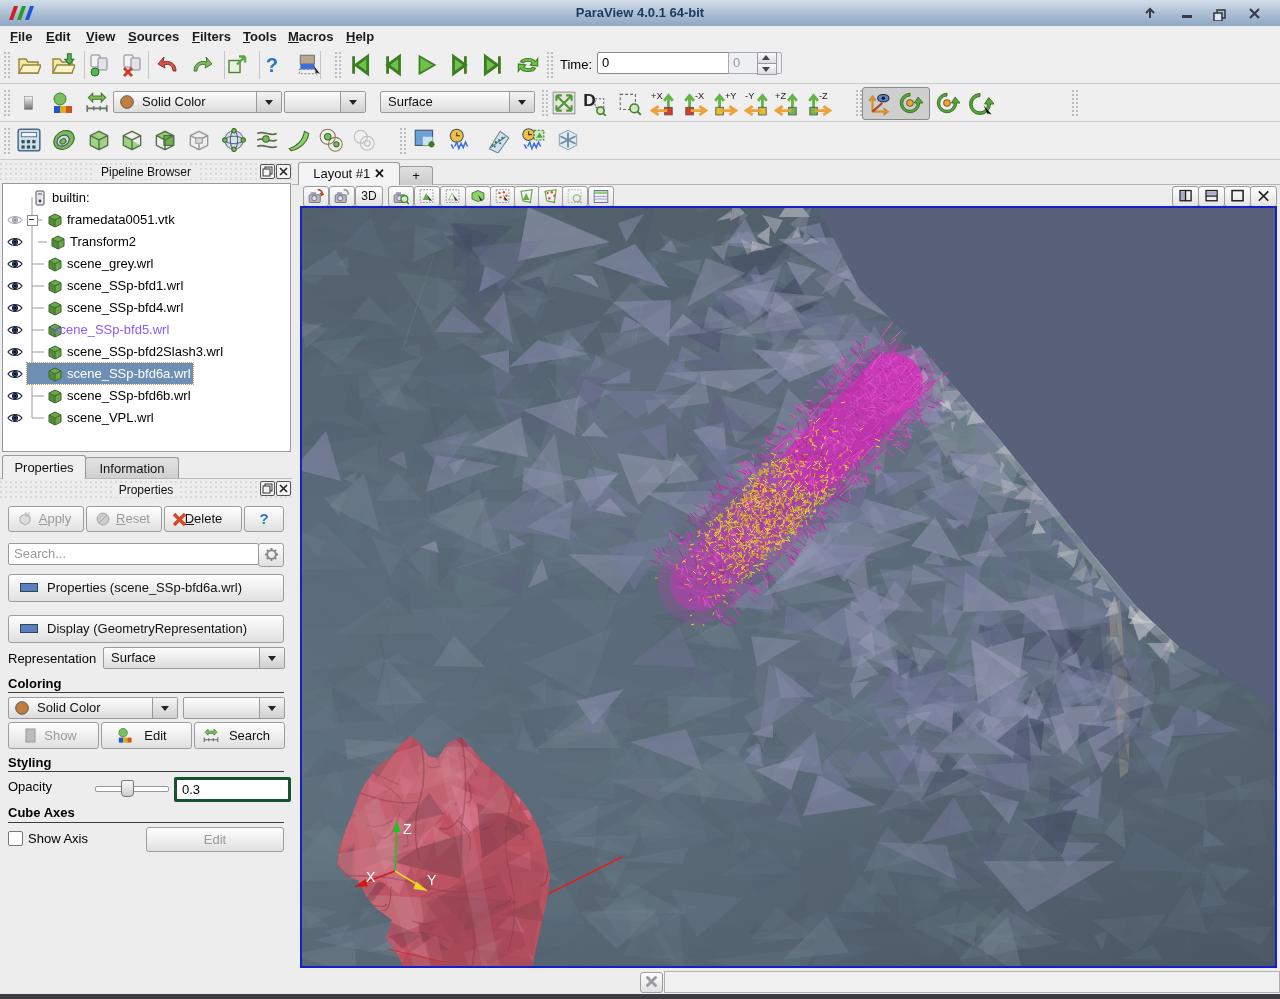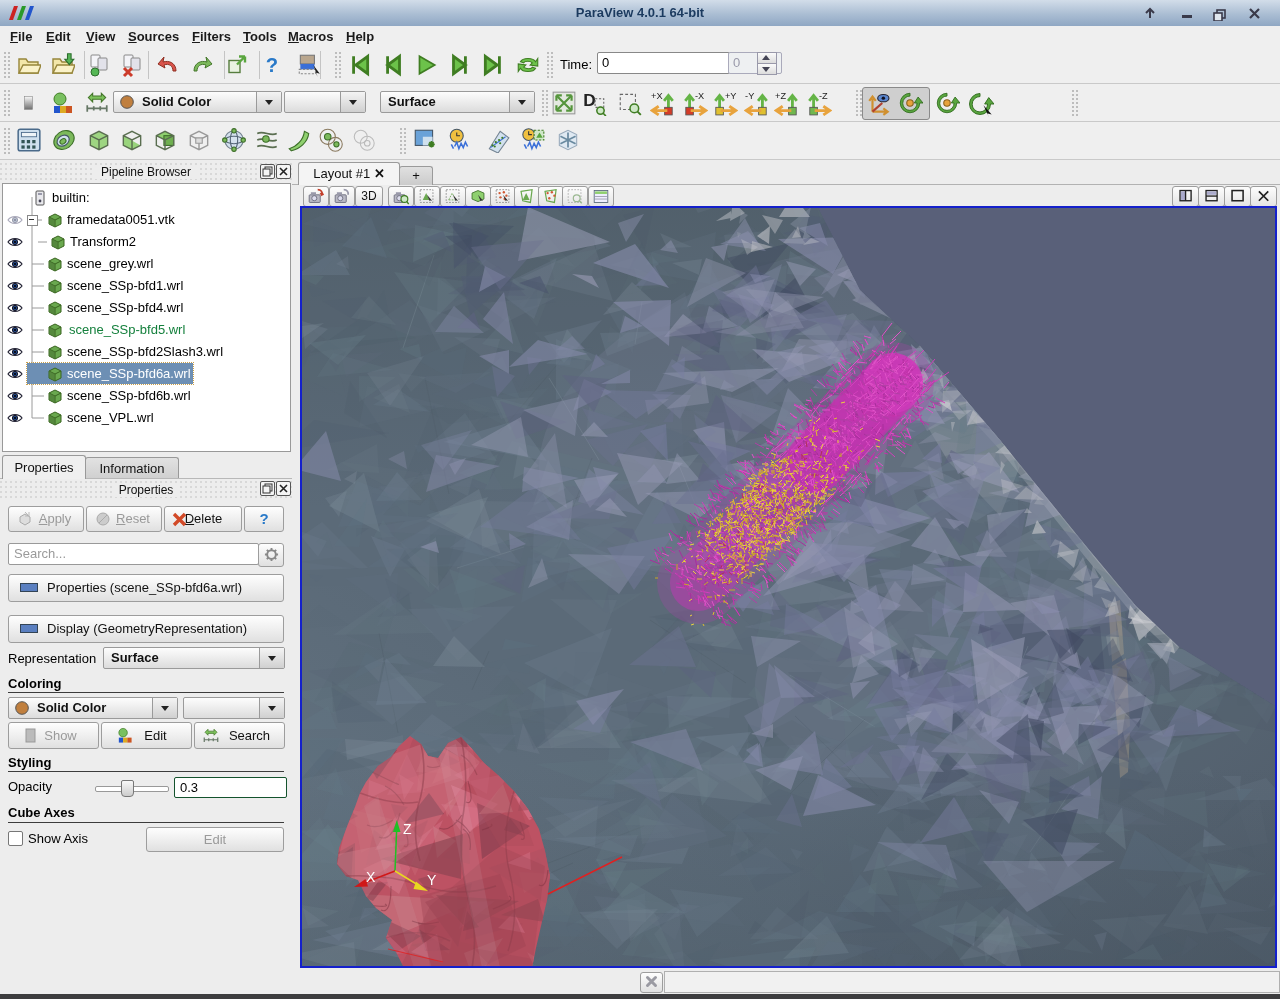--- a/index.html
+++ b/index.html
@@ -11,21 +11,21 @@
 #menubar u{text-decoration:underline;}
 .tbrow{left:0;background:#efefef;width:1280px;border-bottom:1px solid #c9c9c9;}
 #tb1{top:47px;height:36px;}
 #tb2{top:84px;height:37px;}
 #tb3{top:122px;height:37px;}
 .handle{position:absolute;width:7px;background-image:radial-gradient(circle at 2px 2px,#bdbdbd 1px,transparent 1.2px);
  background-size:4px 4px;}
 .vsep{position:absolute;width:1px;background:#c4c4c4;}
 .ic{position:absolute;}
 .combo{position:absolute;height:20px;background:linear-gradient(#fdfdfd,#dcdcdc);
- border:1px solid #9a9a9a;border-radius:2px;color:#111;font-weight:bold;}
+ border:1px solid #9a9a9a;border-radius:2px;color:#111;}
 .combo .cb-a{position:absolute;right:0;top:0;bottom:0;width:24px;border-left:1px solid #9a9a9a;
  background:linear-gradient(#f4f4f4,#d0d0d0);}
 .combo .cb-t{position:absolute;left:7px;top:0;line-height:20px;}
 .arrow-d{position:absolute;width:0;height:0;border-left:4px solid transparent;border-right:4px solid transparent;
  border-top:5px solid #222;left:8px;top:8px;}
 .btn{position:absolute;background:linear-gradient(#fefefe,#e0e0e0);border:1px solid #9d9d9d;border-radius:3px;
  color:#111;text-align:center;}
 .btn.dis{color:#9a9a9a;}
 .dock-title{position:absolute;height:18px;color:#111;font-size:12px;text-align:center;
  background-image:radial-gradient(circle at 1px 1px,#d8d8d8 1px,transparent 1.2px);background-size:5px 5px;}
@@ -462,21 +462,21 @@
       <circle cx="8" cy="6" r="2.6" fill="#234a8c" stroke="#112"></circle>
       <circle cx="8" cy="6" r="1.1" fill="#000"></circle>
     </svg>
     <svg class="cube" style="left:45px" viewBox="0 0 16 16">
       <path d="M2 5 L8 2 L14 5 L14 12 L8 15 L2 12 Z" fill="#6aa84f"></path>
       <path d="M2 5 L8 8 L14 5" fill="none" stroke="#39641f" stroke-width="1"></path>
       <path d="M8 8 L8 15" stroke="#39641f" stroke-width="1"></path>
       <path d="M2 5 L8 2 L14 5 L14 12 L8 15 L2 12 Z" fill="none" stroke="#39641f" stroke-width="1"></path>
       <path d="M2 5 L8 8 L8 15 L2 12 Z" fill="#4d7a36" opacity="0.7"></path>
     </svg>
-    <span class="lbl" style="left:67px;color:#15803d">scene_SSp-bfd5.wrl</span>
+    <span class="lbl" style="left:51px;color:#8b5cf6">scene_SSp-bfd5.wrl</span>
   </div>
 <div class="treerow" style="left:2px;top:341px">
     <svg class="eye" viewBox="0 0 16 12">
       <path d="M1 6 C4 1.5 12 1.5 15 6 C12 10.5 4 10.5 1 6 Z" fill="none" stroke="#223" stroke-width="1.2"></path>
       <circle cx="8" cy="6" r="2.6" fill="#234a8c" stroke="#112"></circle>
       <circle cx="8" cy="6" r="1.1" fill="#000"></circle>
     </svg>
     <svg class="cube" style="left:45px" viewBox="0 0 16 16">
       <path d="M2 5 L8 2 L14 5 L14 12 L8 15 L2 12 Z" fill="#6aa84f"></path>
       <path d="M2 5 L8 8 L14 5" fill="none" stroke="#39641f" stroke-width="1"></path>
@@ -601,21 +601,21 @@
       <path d="M4 7 L8 3 L8 5.5 L16 5.5 L16 3 L20 7 L16 11 L16 8.5 L8 8.5 L8 11 Z" fill="#7cc25c" stroke="#44762a"></path>
       <path d="M3 17 L21 17 M3 14 L3 20 M9 15 L9 19 M15 15 L15 19 M21 14 L21 20" stroke="#667766" stroke-width="1.6"></path>
     </svg><span style="margin-left:20px">Search</span></div>
 <div class="hdr" style="left:8px;top:755px">Styling</div>
 <div class="hline" style="left:8px;top:771px;width:276px"></div>
 <span class="abs" style="left:8px;top:779px;color:#000">Opacity</span>
 <div class="abs" style="left:95px;top:779px;width:72px;height:18px">
 <div style="position:absolute;left:0;top:7px;width:72px;height:4px;background:#fff;border:1px solid #999;border-radius:2px"></div>
 <div style="position:absolute;left:26px;top:1px;width:11px;height:15px;background:linear-gradient(#f8f8f8,#ccc);border:1px solid #777;border-radius:2px 2px 4px 4px"></div>
 </div>
-<div class="abs" style="left:174px;top:777px;width:106px;height:19px;background:#fff;border:1px solid #14532d;border-radius:2px;line-height:19px;padding-left:5px;color:#000">0.3</div>
+<div class="abs" style="left:174px;top:777px;width:106px;height:19px;background:#fff;border:3px solid #14532d;border-radius:2px;line-height:19px;padding-left:5px;color:#000">0.3</div>
 <div class="hdr" style="left:8px;top:805px">Cube Axes</div>
 <div class="hline" style="left:8px;top:822px;width:276px"></div>
 <div class="abs" style="left:8px;top:831px;width:13px;height:13px;background:#fff;border:1px solid #777;border-radius:2px"></div>
 <span class="abs" style="left:28px;top:831px;color:#000">Show Axis</span>
 <div class="btn dis" style="left:146px;top:827px;width:136px;height:23px;line-height:23px">Edit</div>
 <div class="abs" style="left:292px;top:160px;width:988px;height:834px;background:#ededed"></div>
 <div class="abs" style="left:292px;top:184px;width:988px;height:1px;background:#b2b2b2"></div>
 <div class="tab" style="left:298px;top:162px;width:100px;height:22px;line-height:22px;background:#f4f4f4;z-index:2">Layout #1 <span style="font-weight:bold">✕</span></div>
 <div class="tab" style="left:399px;top:166px;width:32px;height:18px;line-height:18px;background:linear-gradient(#e0e0e0,#cbcbcb)">+</div>
 <div class="btn" style="left:303px;top:186px;width:24px;height:19px;background:linear-gradient(#fdfdfd,#e4e4e4)"><svg style="margin-top:1px" width="18" height="17" viewBox="0 0 20 20">

